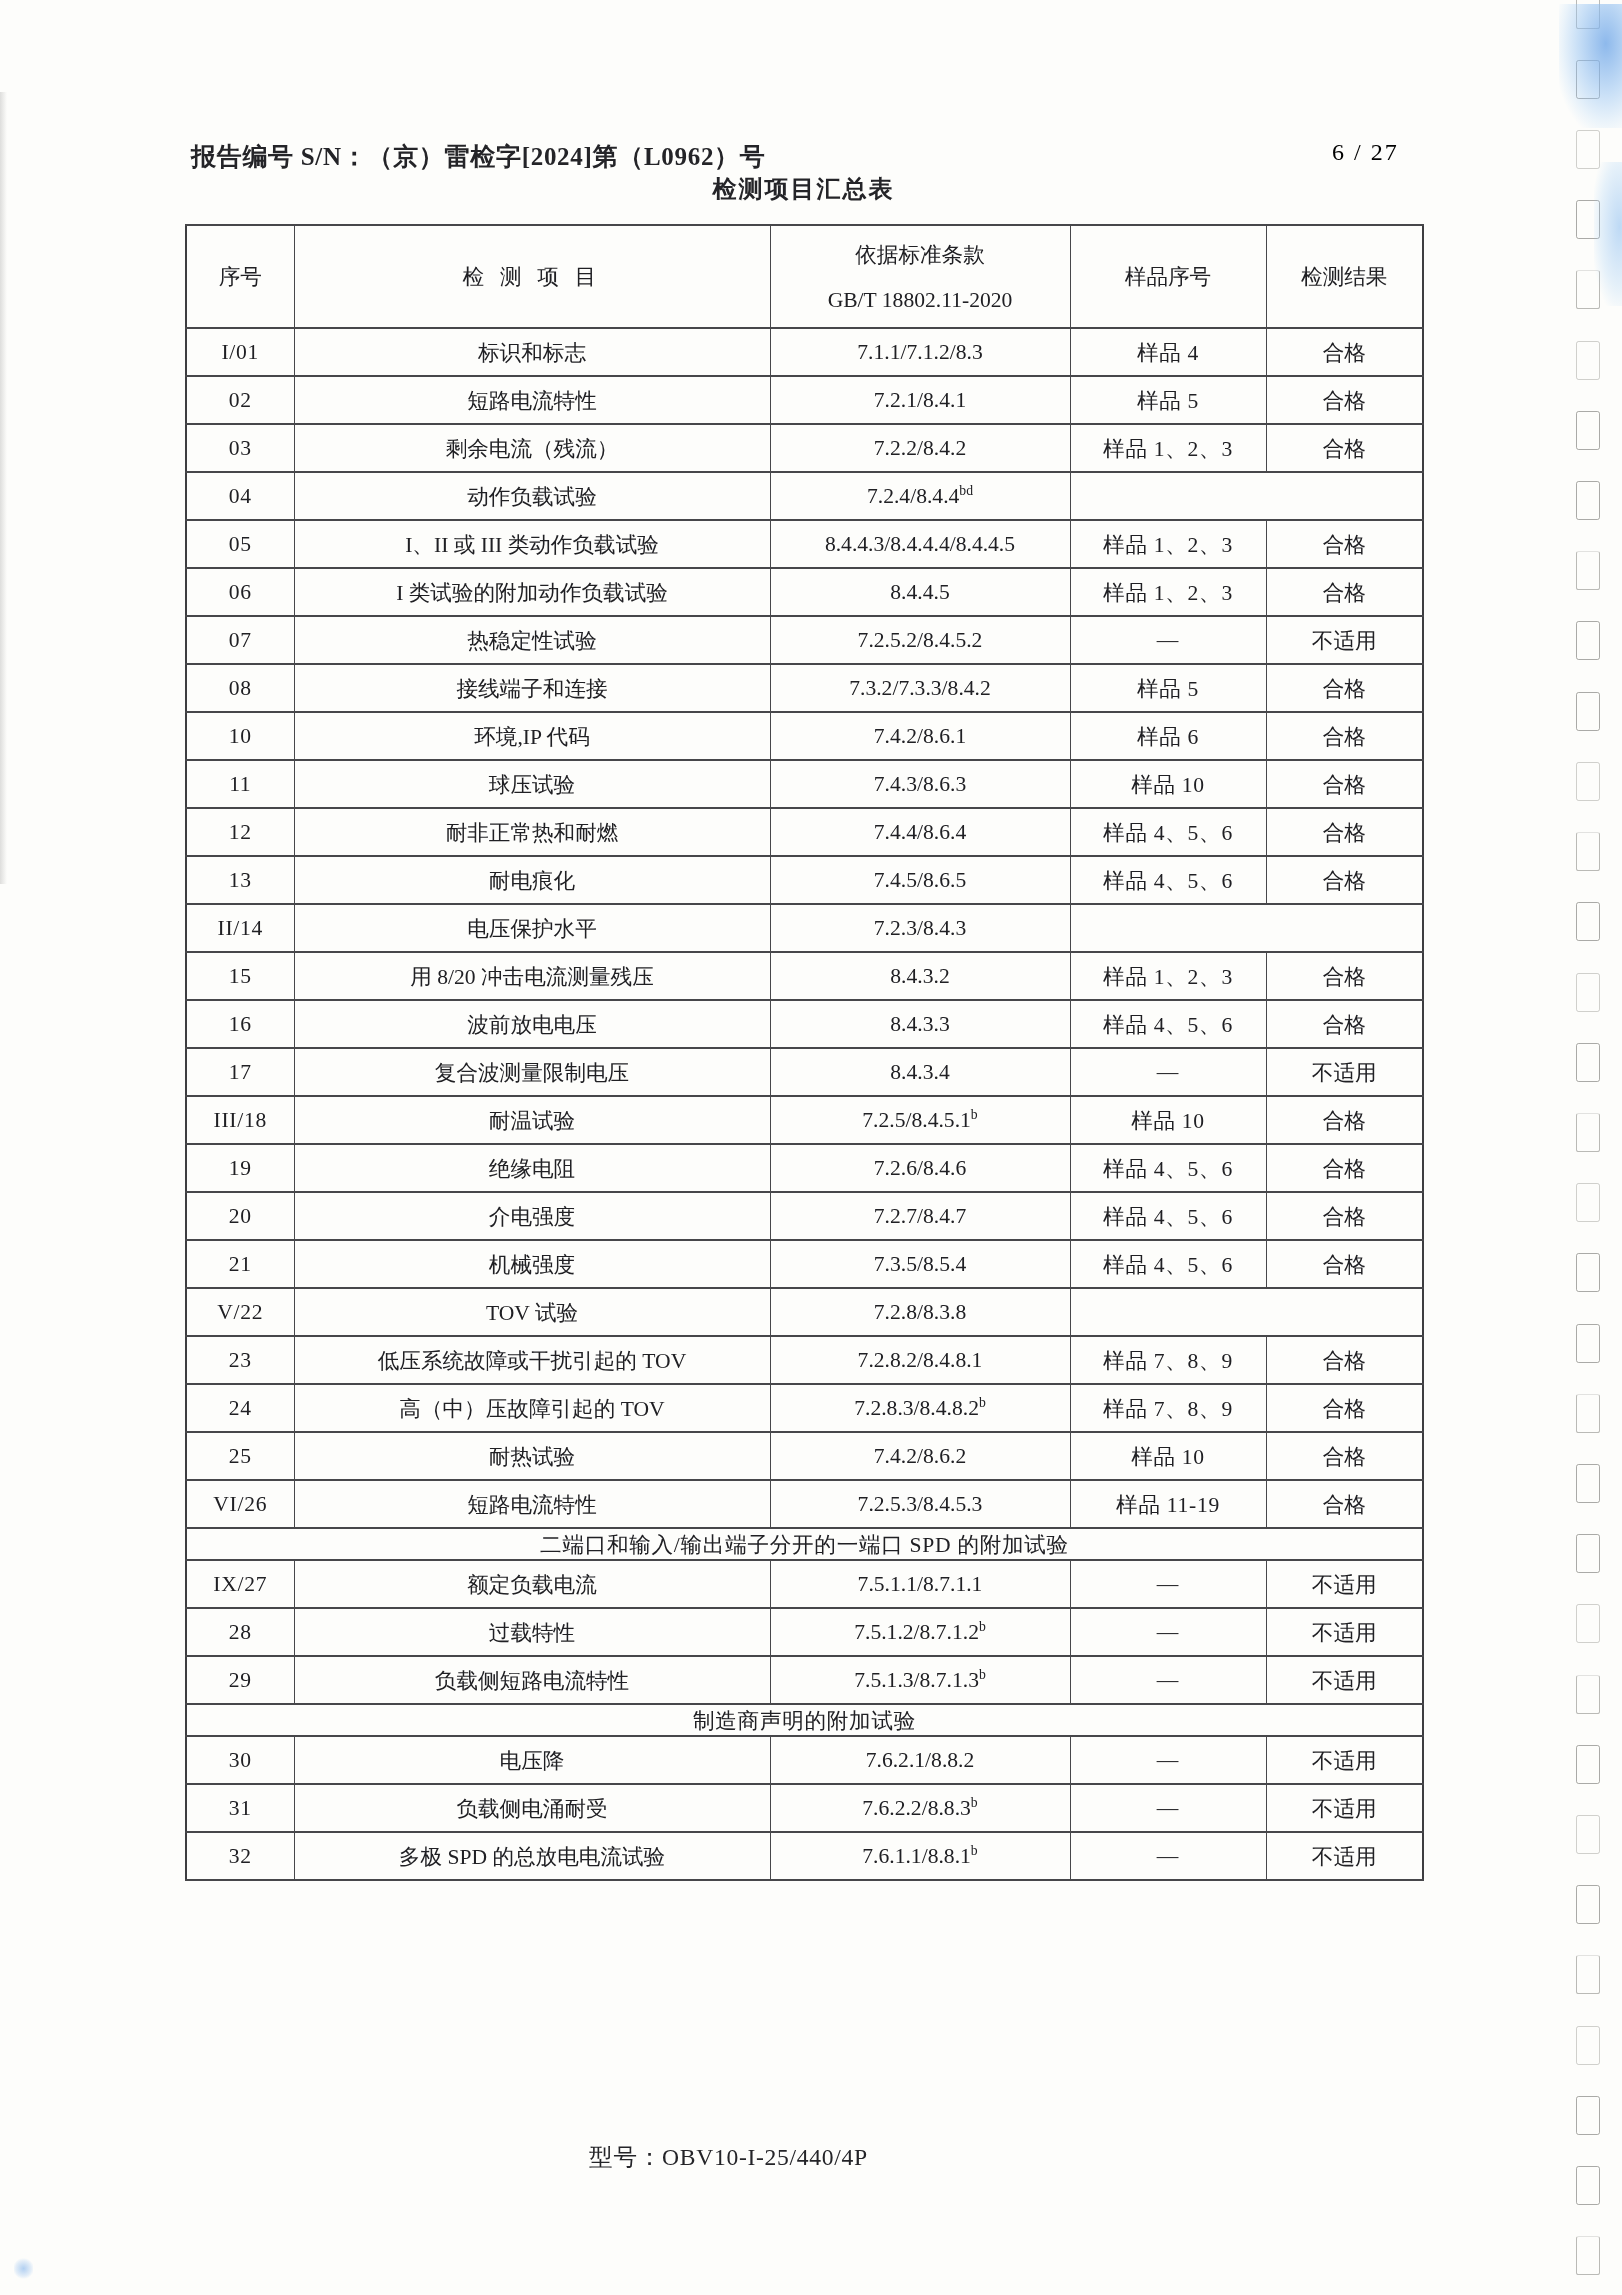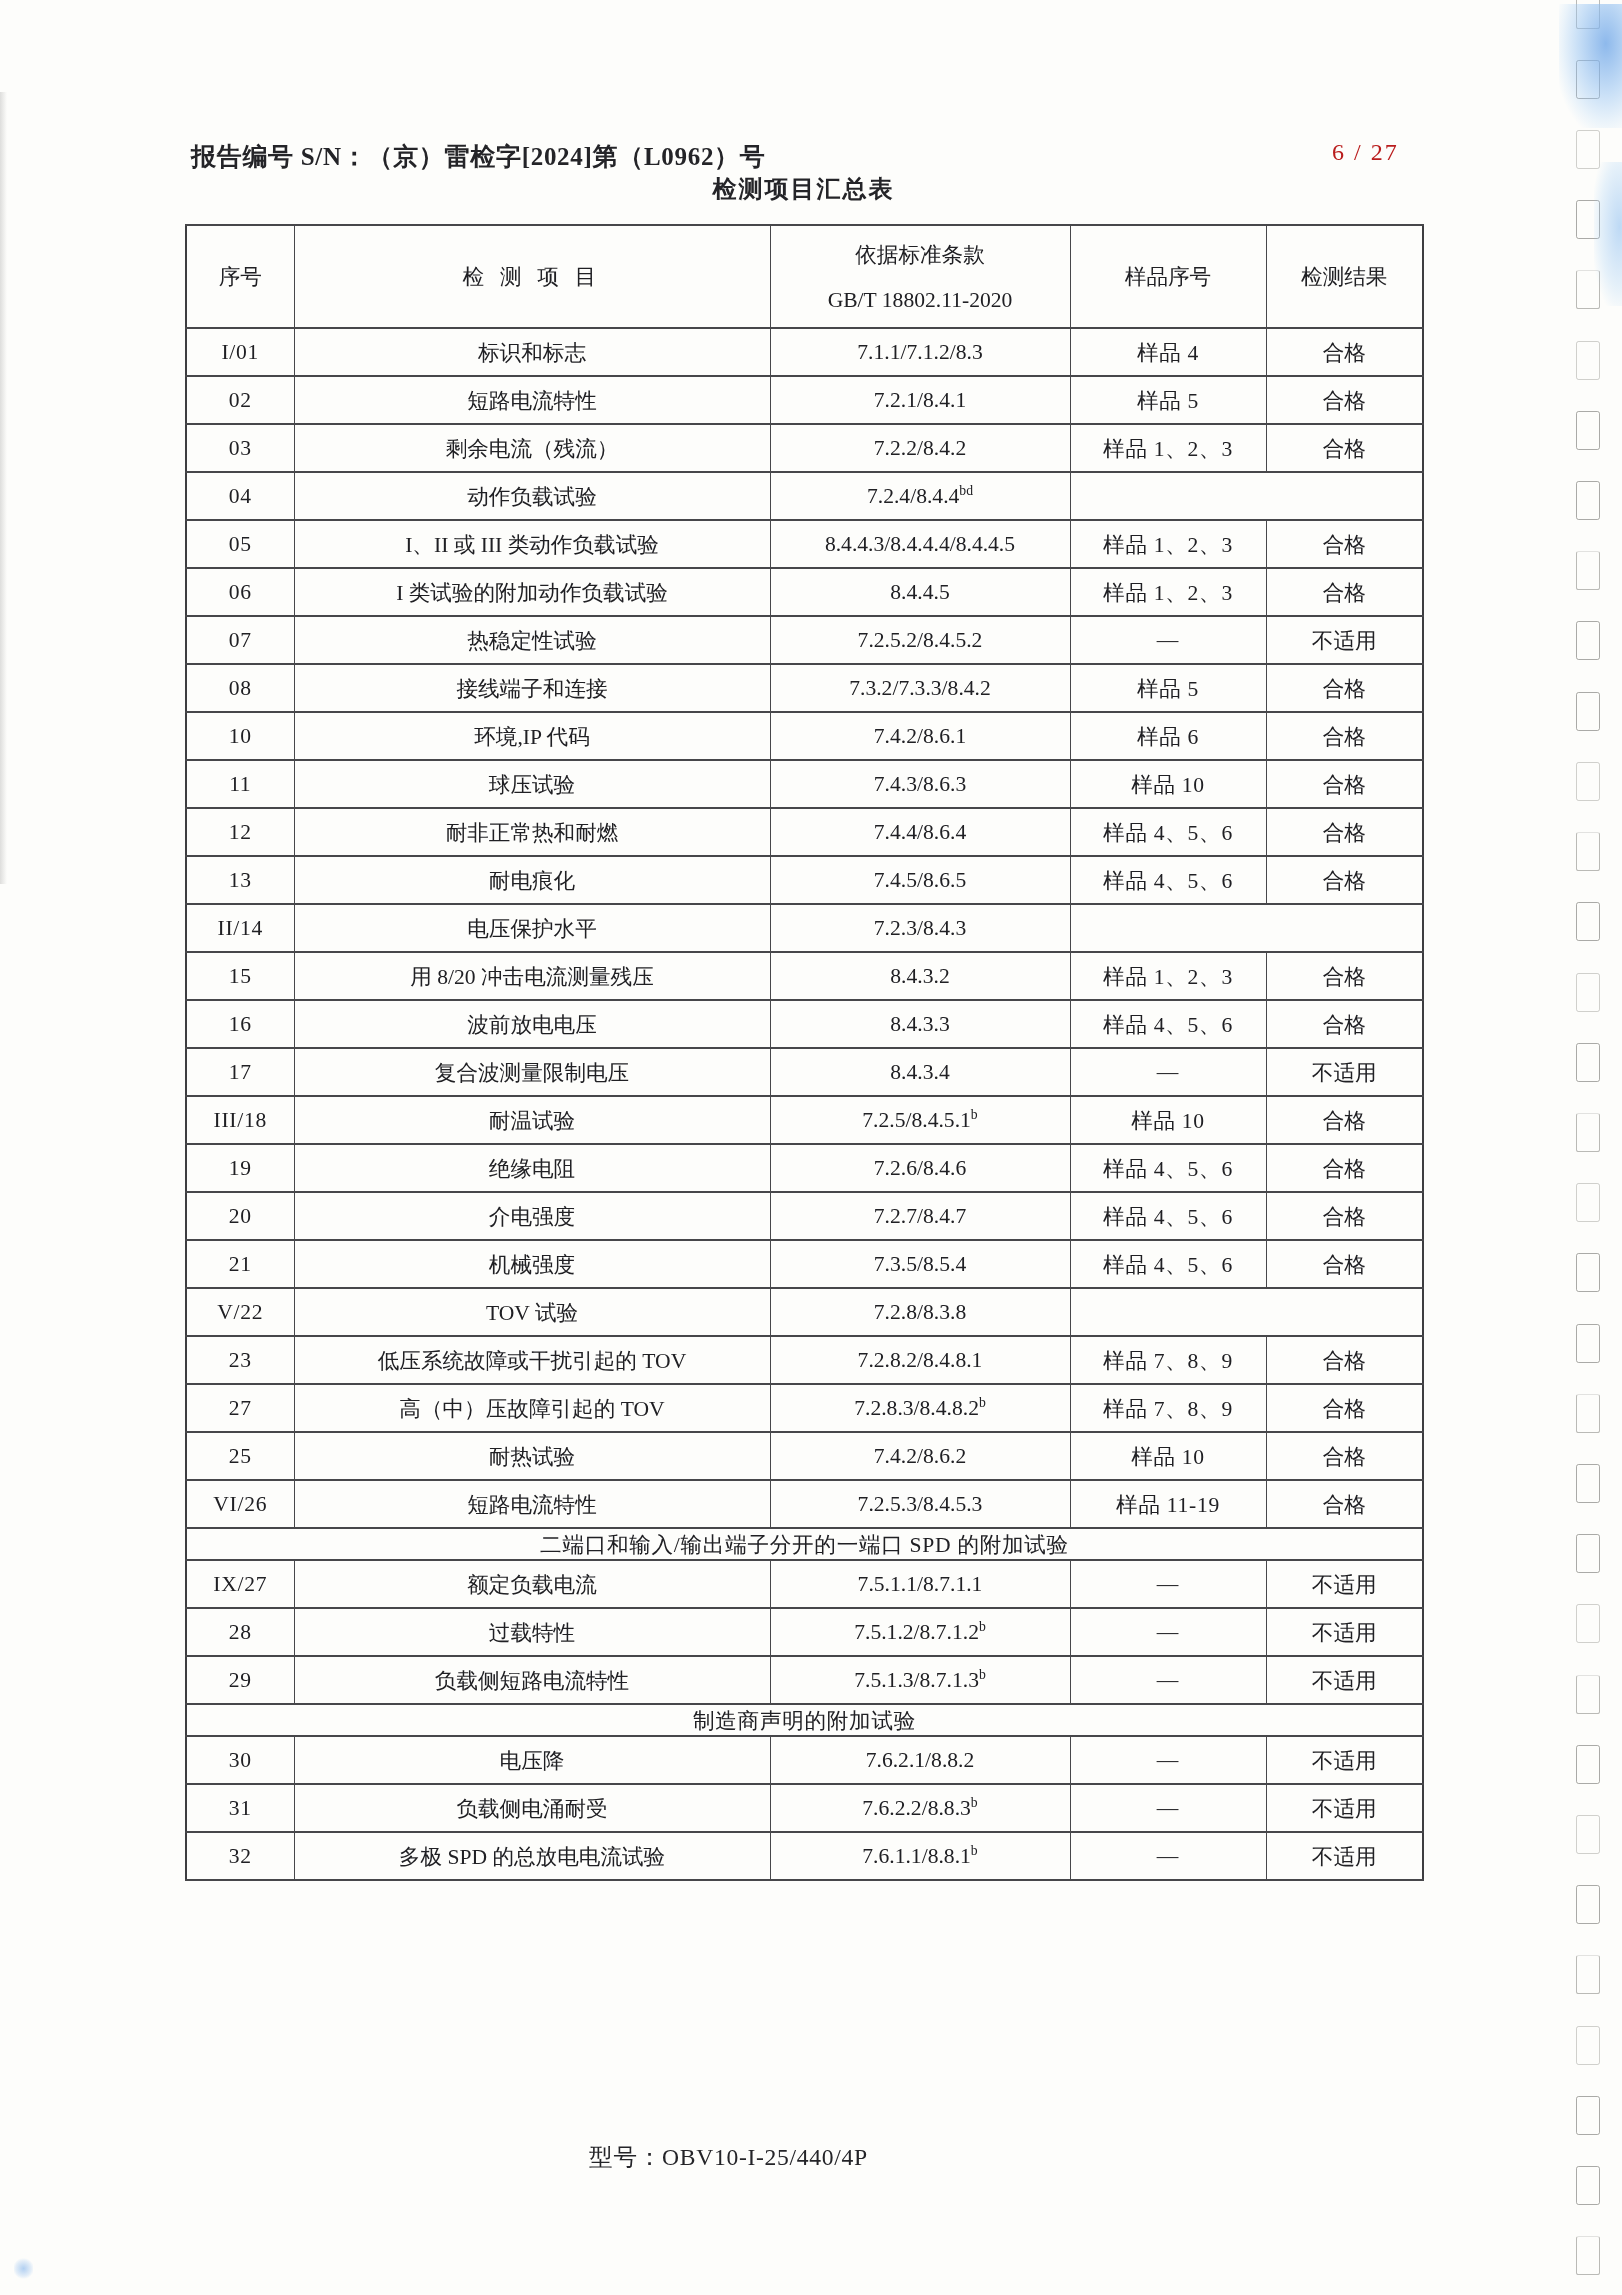--- a/index.html
+++ b/index.html
@@ -11,21 +11,21 @@
     font-family:"Liberation Serif","DejaVu Serif",serif;
   }
   
   .doc-header-line{
     position:absolute;top:140px;left:191px;
     font-size:25px;font-weight:600;letter-spacing:0.7px;white-space:nowrap;
     color:#242428;
   }
   .page-num{
     position:absolute;top:139px;left:1332px;
-    font-size:24px;letter-spacing:2px;color:#b91c1c;
+    font-size:24px;letter-spacing:2px;color:#000000;
   }
   .doc-title{
     position:absolute;top:173px;left:185px;width:1237px;
     text-align:center;font-size:24px;font-weight:600;letter-spacing:2px;
     color:#242428;
   }
   
   table.summary{
     position:absolute;left:185px;top:224px;width:1237px;
     border-collapse:collapse;table-layout:fixed;
@@ -258,21 +258,21 @@
           <td class="c-merged" colspan="2"></td>
         </tr>
         <tr>
           <td class="c-no">23</td>
           <td class="c-item">低压系统故障或干扰引起的 TOV</td>
           <td class="c-clause">7.2.8.2/8.4.8.1</td>
           <td class="c-sample">样品 7、8、9</td>
           <td class="c-result">合格</td>
         </tr>
         <tr>
-          <td class="c-no">27</td>
+          <td class="c-no">24</td>
           <td class="c-item">高（中）压故障引起的 TOV</td>
           <td class="c-clause">7.2.8.3/8.4.8.2<sup>b</sup></td>
           <td class="c-sample">样品 7、8、9</td>
           <td class="c-result">合格</td>
         </tr>
         <tr>
           <td class="c-no">25</td>
           <td class="c-item">耐热试验</td>
           <td class="c-clause">7.4.2/8.6.2</td>
           <td class="c-sample">样品 10</td>

